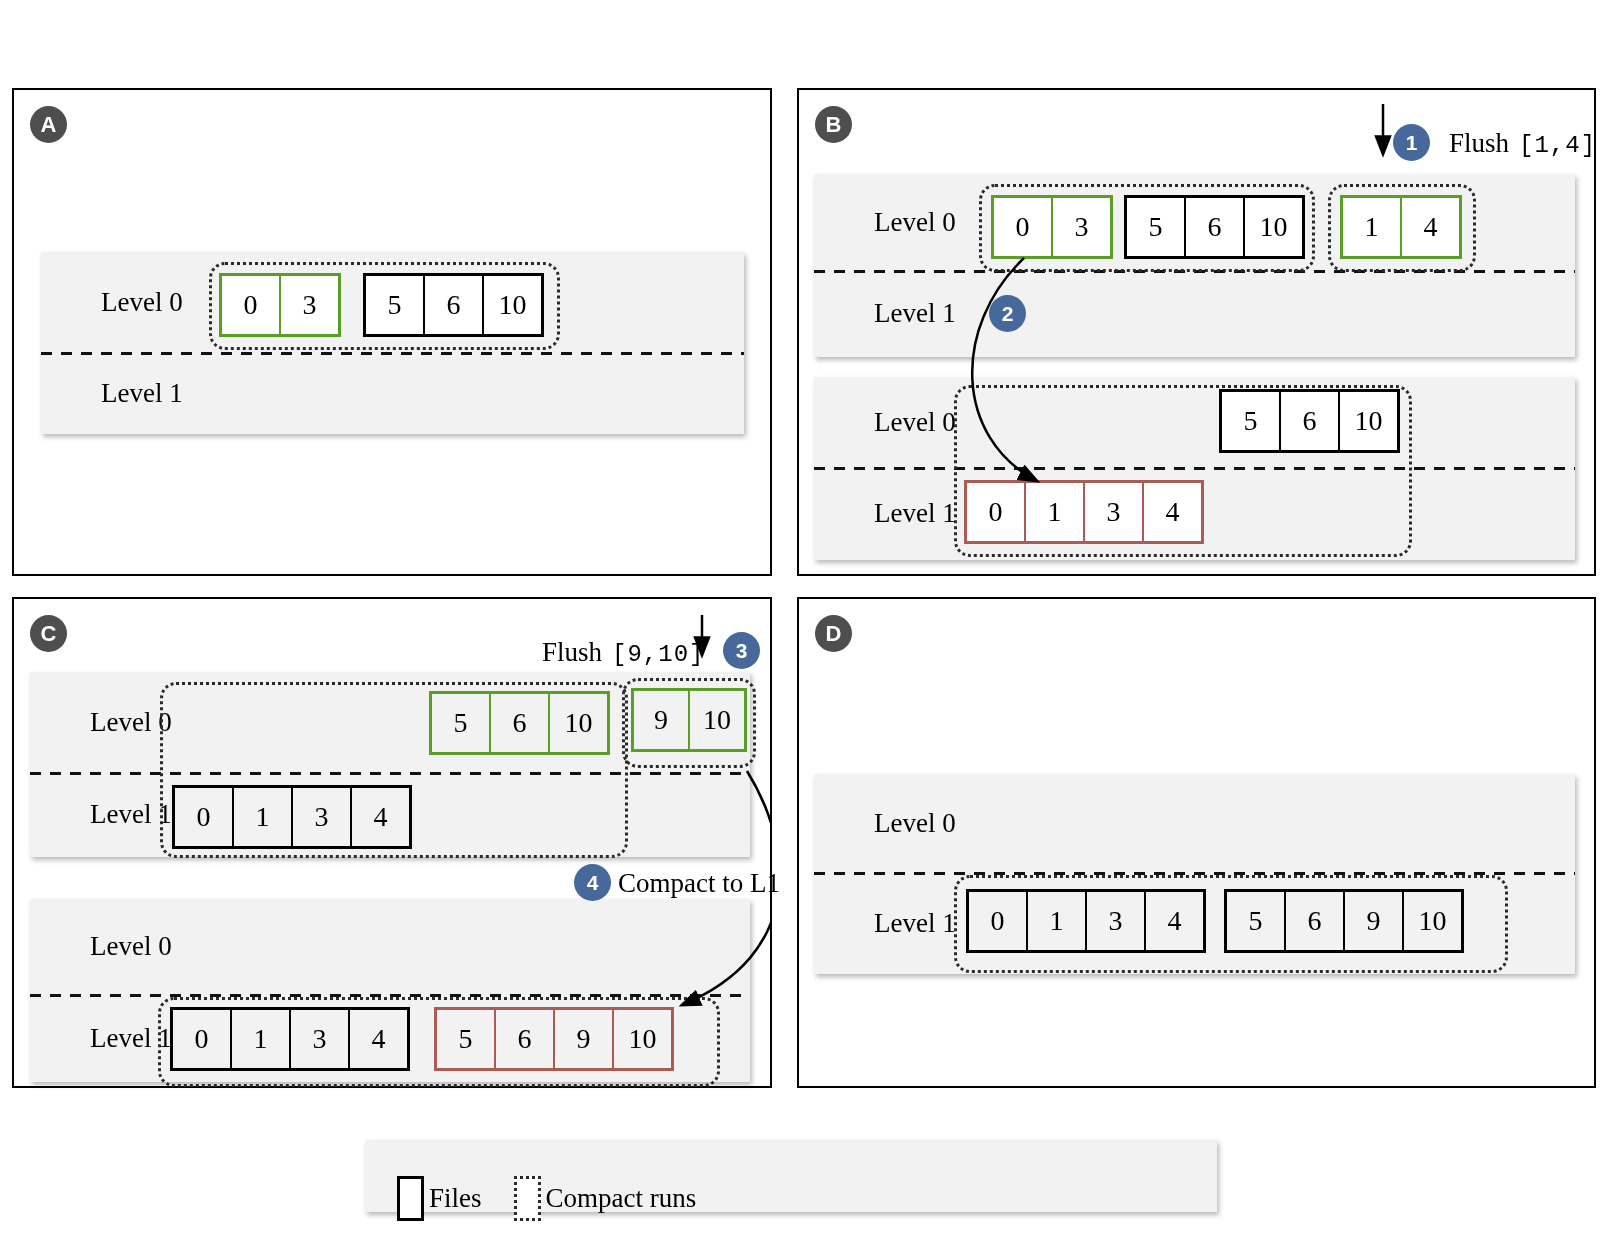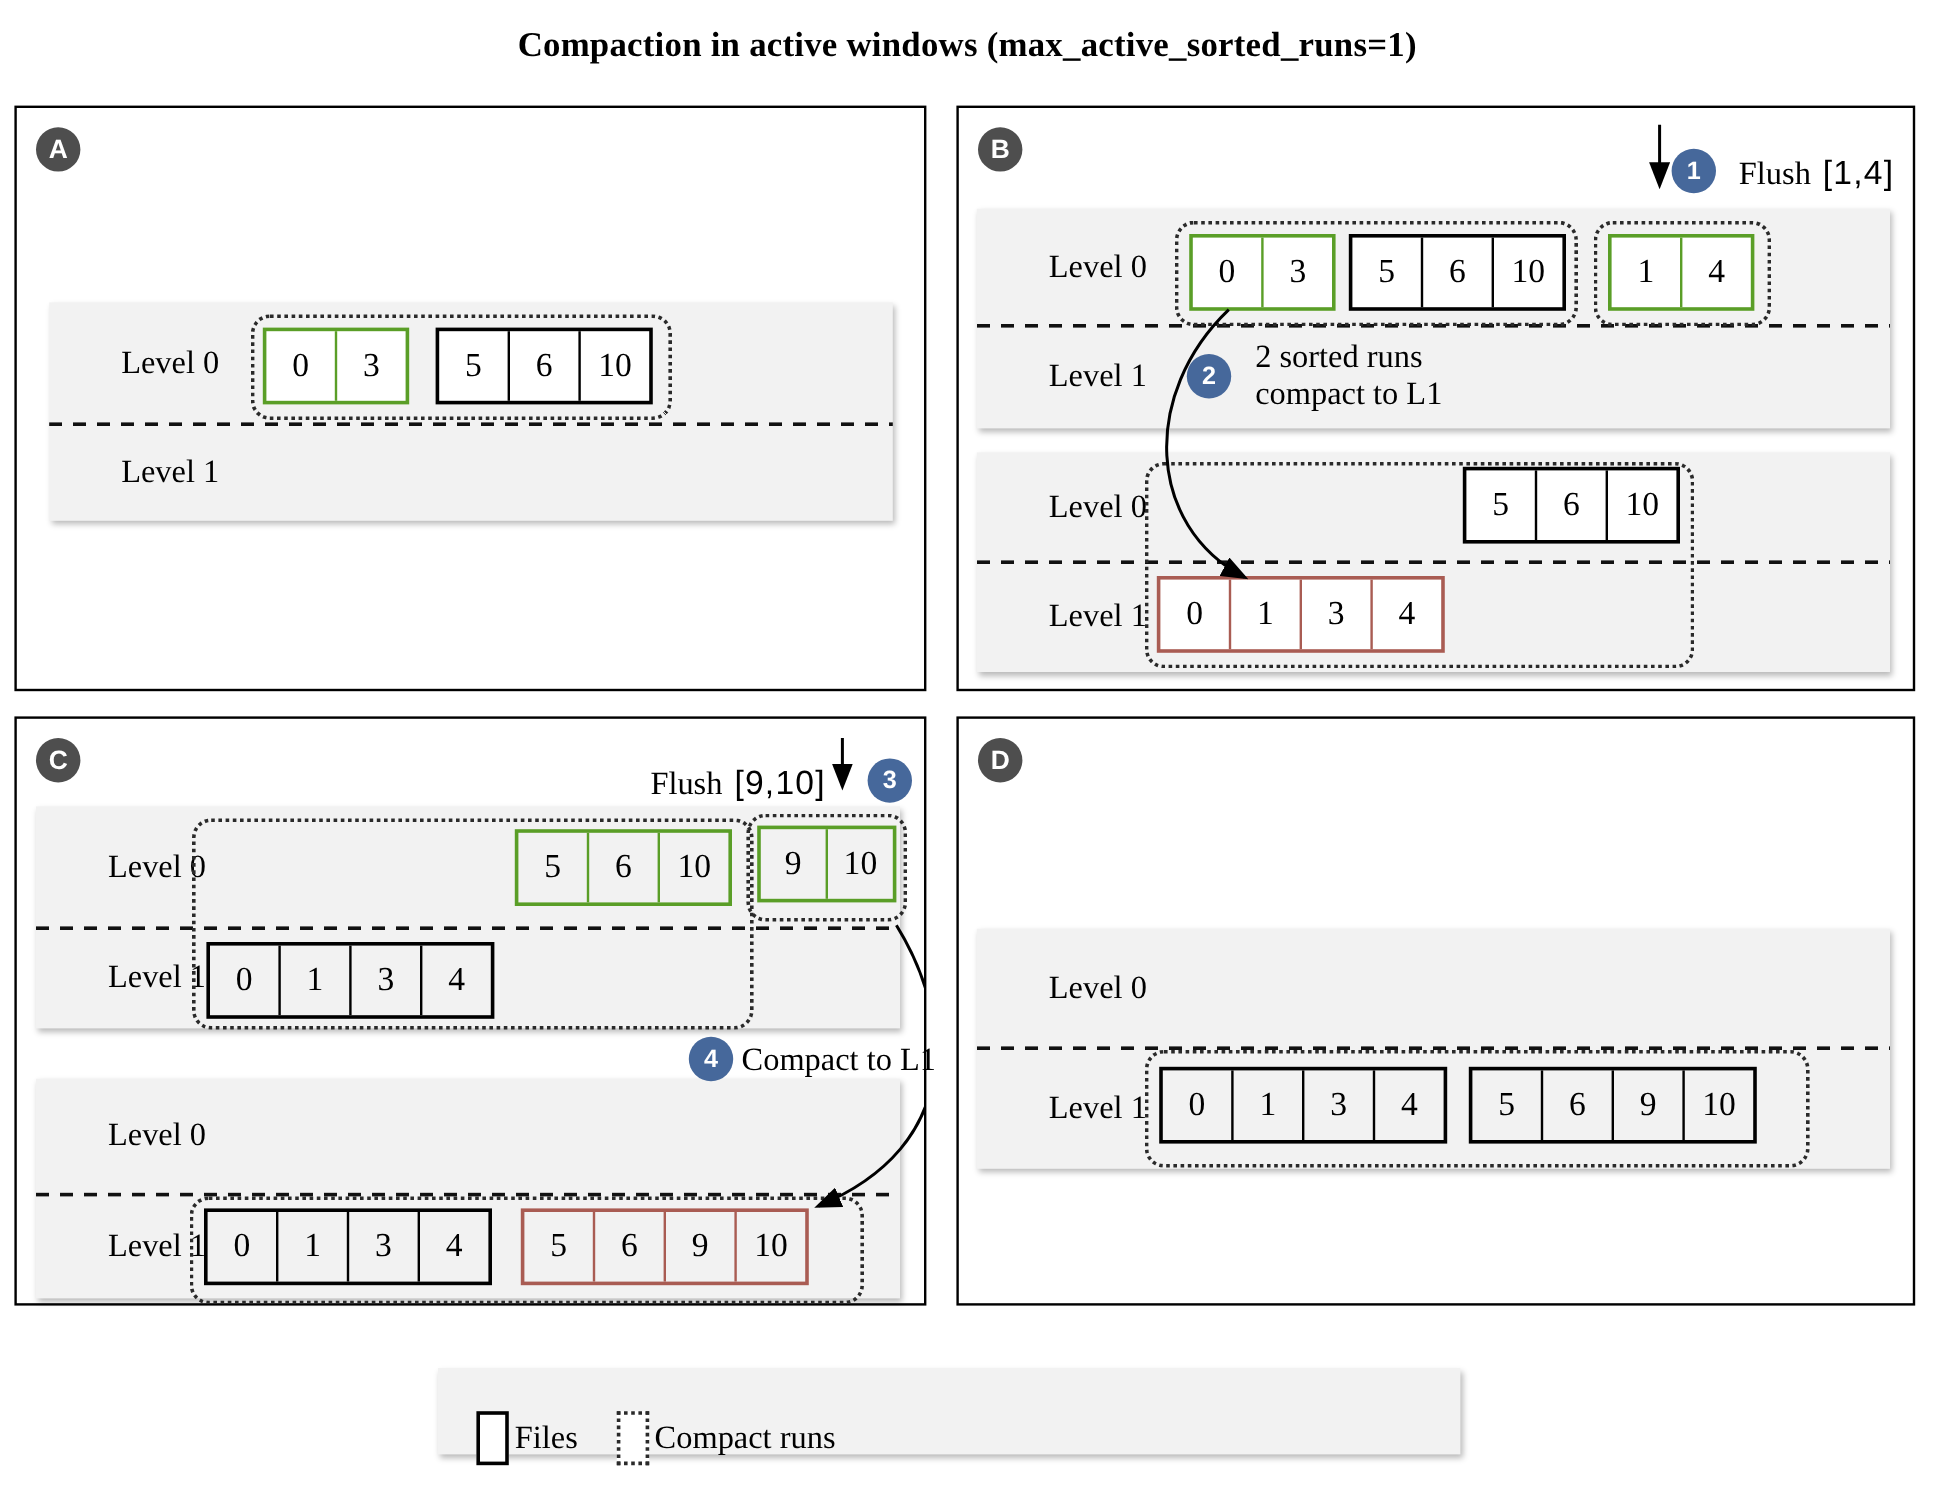--- a/index.html
+++ b/index.html
@@ -33,38 +33,37 @@
          font:28px "Liberation Serif",serif;border-right:2px solid #000;}
   .run.cells-sm .cell{width:54px;}
   .run .cell:last-child{border-right:none;}
   .run.green{border-color:var(--green);}
   .run.green .cell{border-right-color:var(--green);}
   .run.red{border-color:var(--red);}
   .run.red .cell{border-right-color:var(--red);}
   .steptext{position:absolute;font:27px "Liberation Serif",serif;white-space:nowrap;}
   .flushrow{position:absolute;display:flex;align-items:baseline;gap:10px;
          font:27px "Liberation Serif",serif;white-space:nowrap;}
-  .flushrow .mono{font-family:Liberation Sans, sans-serif;font-size:28px;letter-spacing:1px;}
+  .flushrow .mono{font-family:Liberation Mono, monospace;font-size:24px;letter-spacing:1px;}
   .overlay{position:absolute;left:0;top:0;pointer-events:none;z-index:4;}
   .legend{position:absolute;display:flex;align-items:center;background:var(--band);
          box-shadow:2px 3px 5px rgba(0,0,0,.28);padding-left:32px;gap:32px;}
   .legend-item{display:flex;align-items:center;gap:5px;margin-top:44px;}
   .swatch{width:27px;height:45px;background:#fff;box-sizing:border-box;}
   .swatch.files{border:3px solid #000;}
   .swatch.sorted{border:3px dotted #2a2a2a;}
   .swatch.input{border:3px solid var(--green);}
   .swatch.output{border:3px solid var(--red);}
   .legend-label{font:27px "Liberation Serif",serif;white-space:nowrap;}
 </style>
 </head>
 <body>
 
 <div id="stage">
 
-  <div class="title">Compaction in active windows (max_active_sorted_runs=1)</div>
 
   <div class="panel" style="left:12px;top:88px;width:756px;height:484px;">
     <div class="badge" style="left:16px;top:16px;">A</div>
     <div class="band" style="left:27px;top:162px;width:703px;height:182px;">
       <div class="lvl" style="left:60px;top:50px;">Level 0</div>
       <div class="divider" style="top:100px;"></div>
       <div class="lvl" style="left:60px;top:141px;">Level 1</div>
       <div class="dotted" style="left:168px;top:10px;width:345px;height:82px;"></div>
       <div class="run green" style="left:178px;top:21px;">
           <div class="cell">0</div>
@@ -112,24 +111,20 @@
           <div class="cell">10</div>
         </div>
       <div class="dotted" style="left:514px;top:10px;width:142px;height:82px;"></div>
       <div class="run green" style="left:526px;top:21px;">
           <div class="cell">1</div>
           <div class="cell">4</div>
         </div>
     </div>
 
     <div class="stepnum" style="left:190px;top:205px;">2</div>
-    <div class="steptext" style="left:247px;top:192px;line-height:31px;">
-      <div>2 sorted runs</div>
-      <div>compact to L1</div>
-    </div>
 
     <div class="band" style="left:15px;top:287px;width:761px;height:183px;">
       <div class="lvl" style="left:60px;top:45px;">Level 0</div>
       <div class="divider" style="top:90px;"></div>
       <div class="lvl" style="left:60px;top:136px;">Level 1</div>
       <div class="dotted" style="left:140px;top:8px;width:452px;height:166px;"></div>
       <div class="run" style="left:405px;top:12px;">
           <div class="cell">5</div>
           <div class="cell">6</div>
           <div class="cell">10</div>

